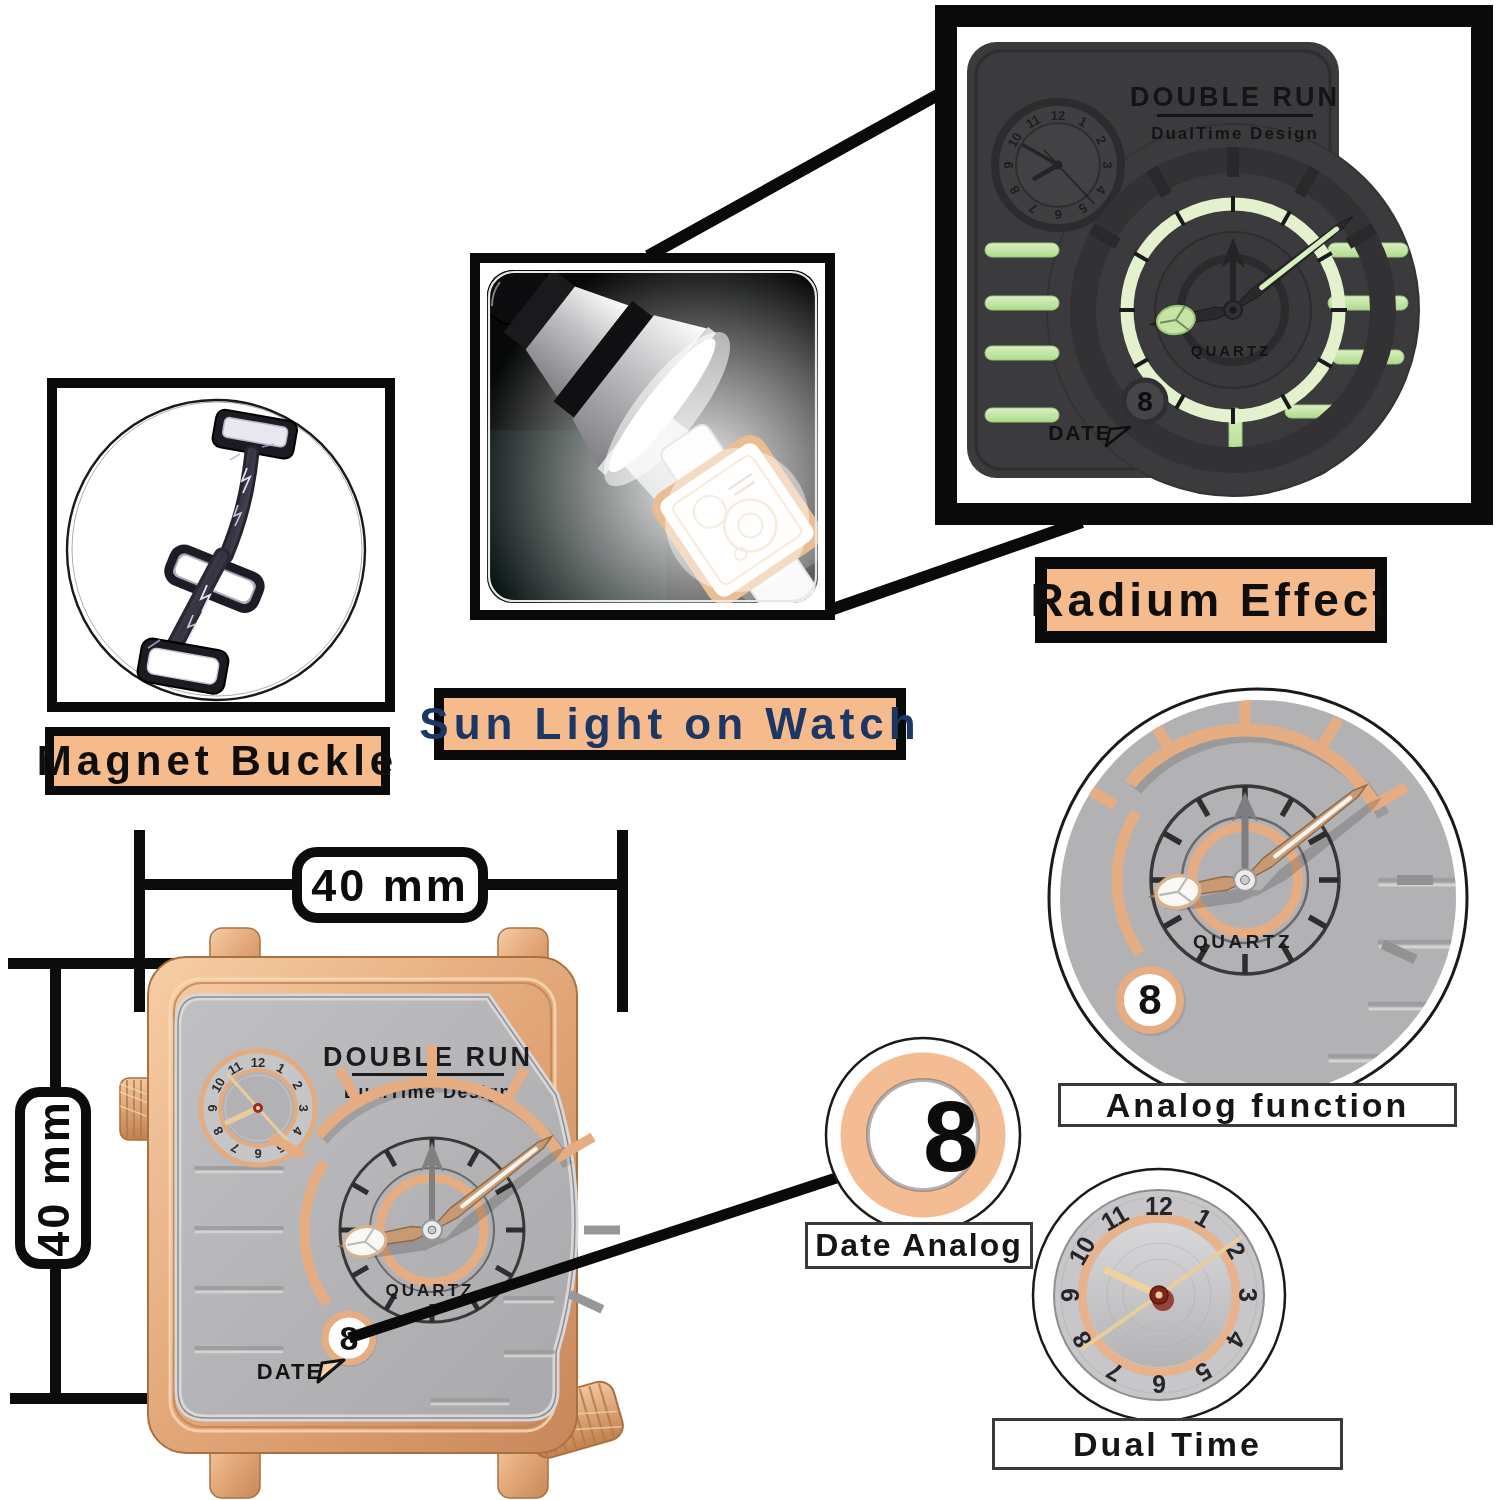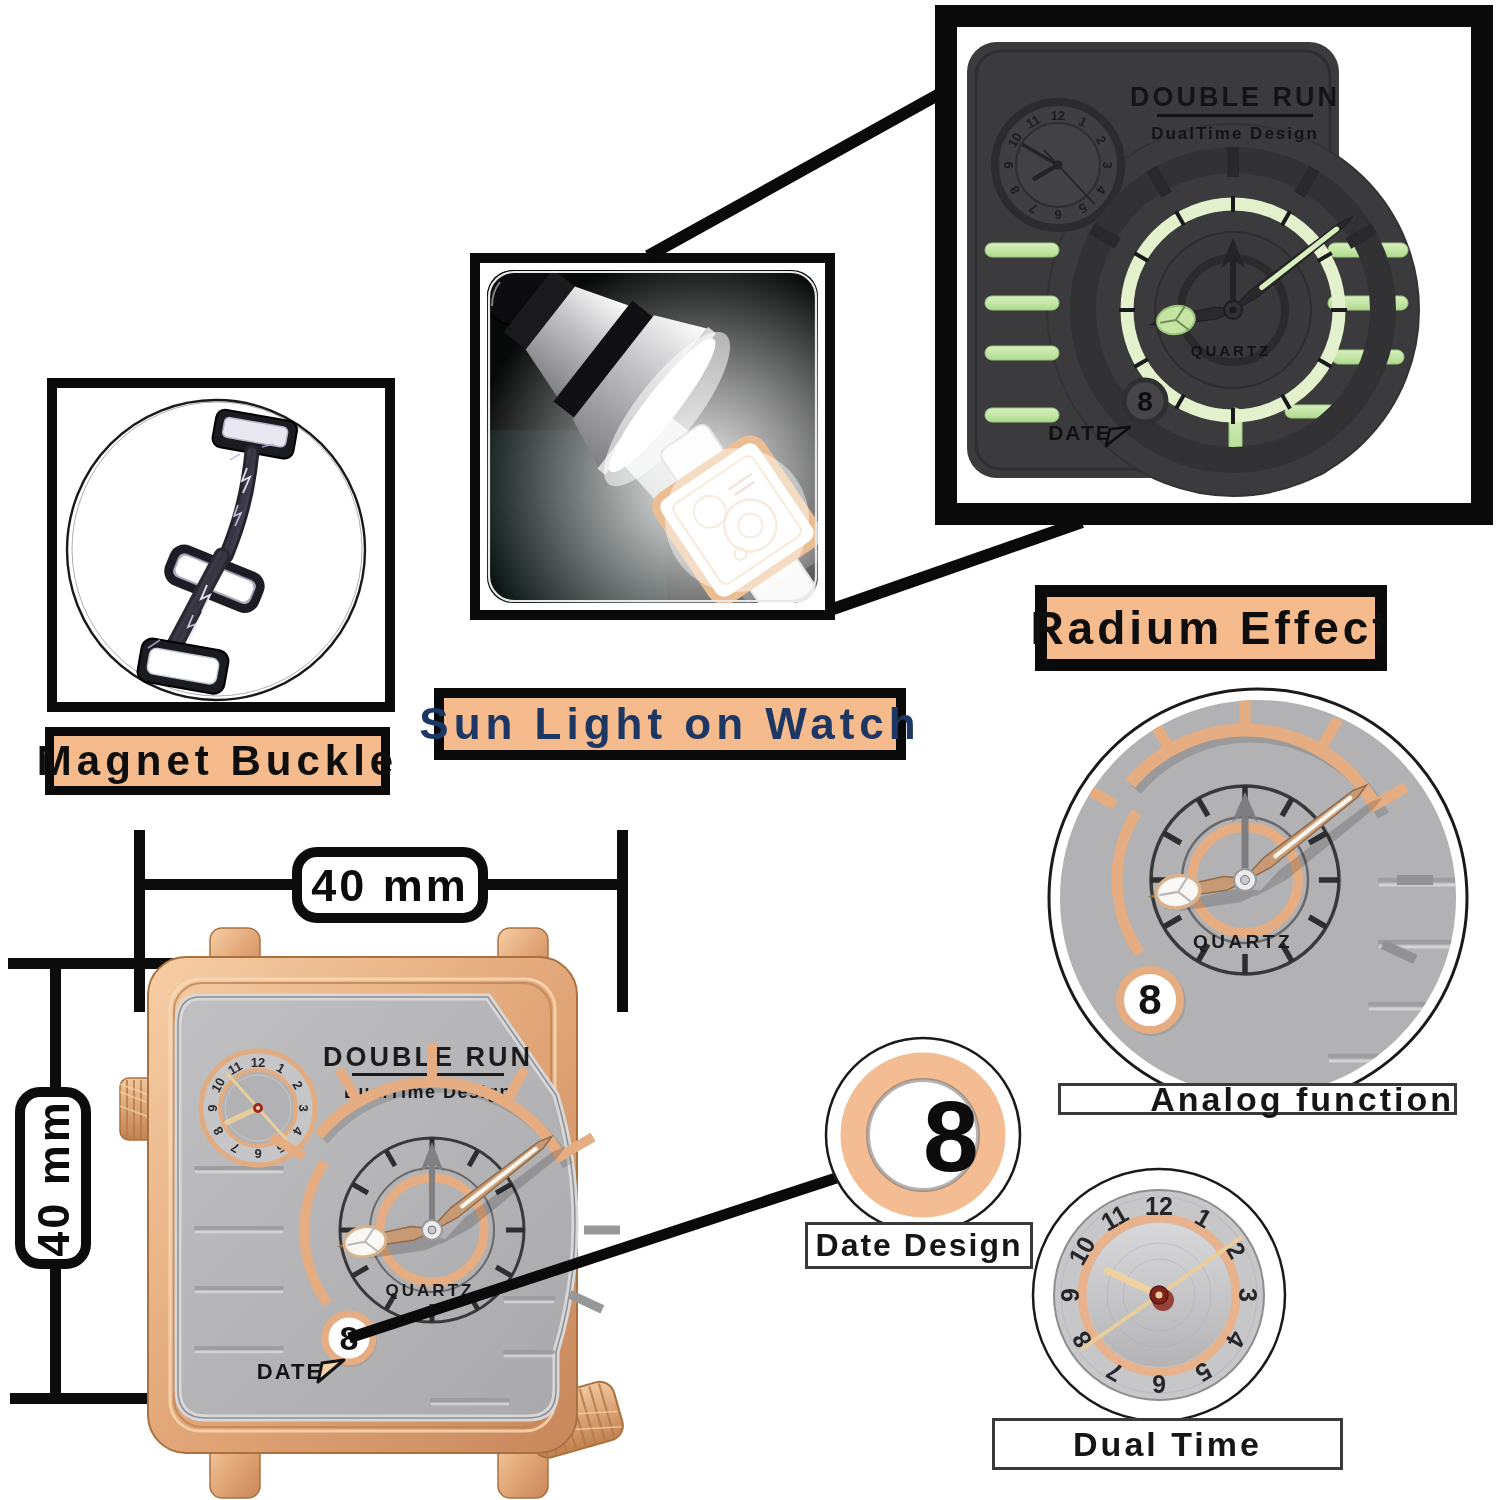--- a/index.html
+++ b/index.html
@@ -236,21 +236,21 @@
     </g>
 
     <g>
       <circle cx="1145" cy="401" r="21" fill="#464648" stroke="#2F2F31" stroke-width="5"></circle>
       <text x="1145" y="411" text-anchor="middle" font-size="28" font-weight="800" fill="#0E0E10">8</text>
     </g>
     <text x="1080" y="440" text-anchor="middle" font-size="21" font-weight="700" letter-spacing="2" fill="#101012">DATE</text>
     <polygon points="1106,446 1130,427 1110,429" fill="#3B3B3D" stroke="#0E0E10" stroke-width="2.5" stroke-linejoin="round"></polygon>
   </svg>
 </div>
-<div class="label peach" id="radium-label" style="left:1035px;top:557px;width:352px;height:86px;font-size:46px;letter-spacing:4px;border-width:12px;z-index:4;margin-top:28px;">
+<div class="label peach" id="radium-label" style="left:1035px;top:557px;width:352px;height:86px;font-size:46px;letter-spacing:4px;border-width:12px;z-index:4;">
   <span>Radium Effect</span>
 </div>
 
 <svg class="abs" style="left:0;top:820px;z-index:2;" width="710" height="680" viewBox="0 820 710 680">
   <defs>
     <linearGradient id="goldCase" x1="0" y1="0" x2="1" y2="1">
       <stop offset="0" stop-color="#F7CEA6"></stop>
           <stop offset="0.5" stop-color="#E2A778"></stop>
           <stop offset="1" stop-color="#C8875B"></stop>
     </linearGradient>
@@ -486,32 +486,32 @@
     <circle cx="1245" cy="880" r="11" fill="#ECECEE" stroke="#98989A" stroke-width="2"></circle>
     <circle cx="1245" cy="880" r="4.5" fill="#C9C9CB" stroke="#77777A" stroke-width="1"></circle>
     <text x="1243" y="948" text-anchor="middle" font-size="19" font-weight="700" letter-spacing="3.5" fill="#1B1B1D">QUARTZ</text>
     <g>
       <circle cx="1152" cy="1002" r="34" fill="#00000018"></circle>
       <circle cx="1150" cy="1000" r="30" fill="#FFFFFF" stroke="#E5AD81" stroke-width="8"></circle>
       <text x="1150" y="1014" text-anchor="middle" font-size="42" font-weight="800" fill="#111">8</text>
     </g>
   </g>
 </svg>
-<div class="label white" id="analog-label" style="left:1058px;top:1083px;width:399px;height:32px;font-size:34px;letter-spacing:3px;z-index:4;justify-content:flex-end;">
+<div class="label white" id="analog-label" style="left:1058px;top:1083px;width:399px;height:44px;font-size:34px;letter-spacing:3px;z-index:4;">
   <span>Analog function</span>
 </div>
 
 <svg class="abs" style="left:820px;top:1033px;z-index:4;" width="206" height="206" viewBox="0 0 206 206">
   <circle cx="103" cy="102" r="97" fill="#FFFFFF" stroke="#1A1A1A" stroke-width="2.5"></circle>
   <circle cx="103" cy="102" r="69" fill="none" stroke="#F3BC92" stroke-width="27"></circle>
   <circle cx="103" cy="102" r="55" fill="none" stroke="#55555A" stroke-width="4" opacity="0.45"></circle>
   <text x="103" y="138" text-anchor="midd1e" font-size="100" font-weight="800" fill="#0c0c0c">8</text>
 </svg>
 <div class="label white" id="dw-label" style="left:805px;top:1222px;width:228px;height:47px;font-size:32px;letter-spacing:2px;z-index:4;">
-  <span>Date Design</span>
+  <span>Date Analog</span>
 </div>
 
 <svg class="abs" style="left:1028px;top:1165px;z-index:4;" width="262" height="262" viewBox="1028 1165 262 262">
   <defs>
     <linearGradient id="dtFace" x1="0" y1="0" x2="0" y2="1">
       <stop offset="0" stop-color="#D8D8DA"></stop>
           <stop offset="1" stop-color="#B4B4B6"></stop>
     </linearGradient>
   </defs>
   <circle cx="1159" cy="1295" r="126" fill="#FFFFFF" stroke="#1A1A1A" stroke-width="2.5"></circle>

